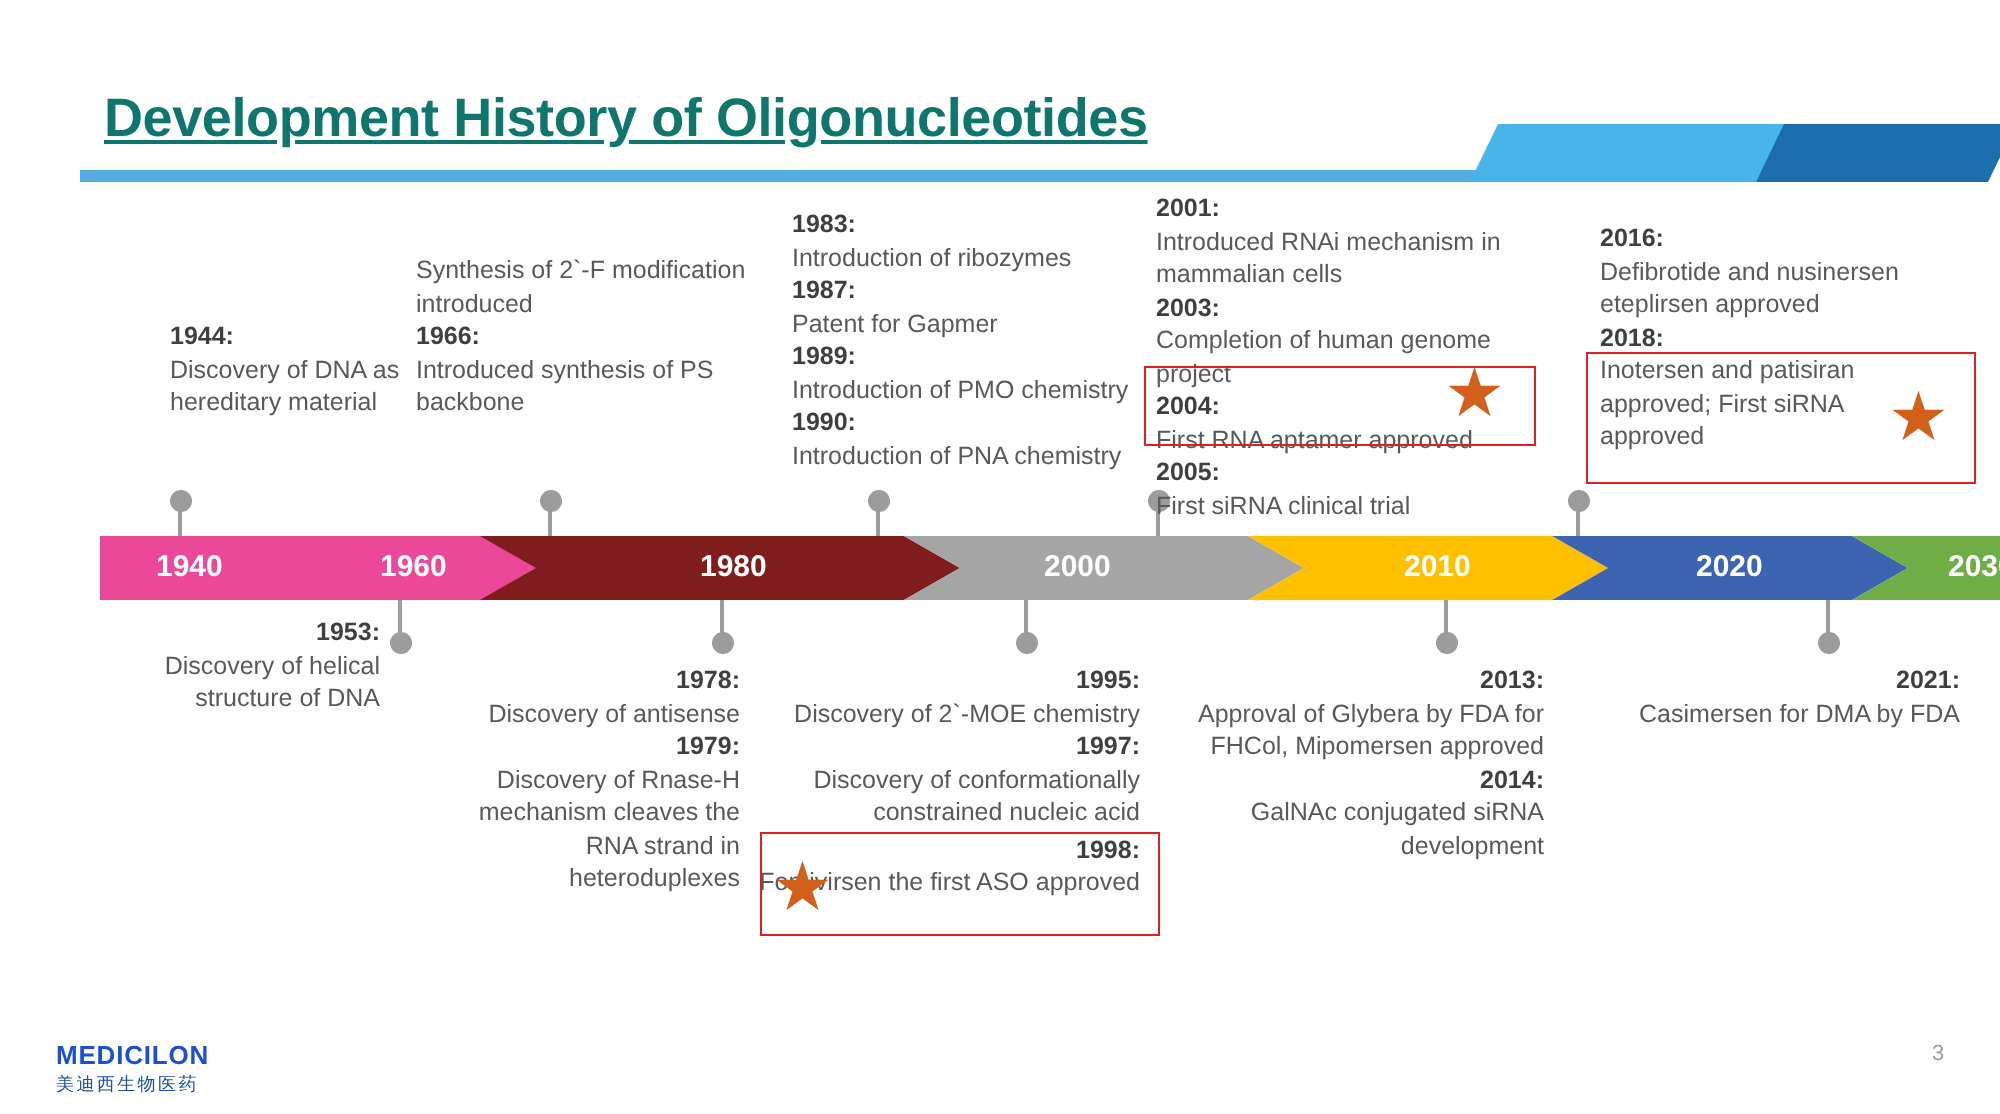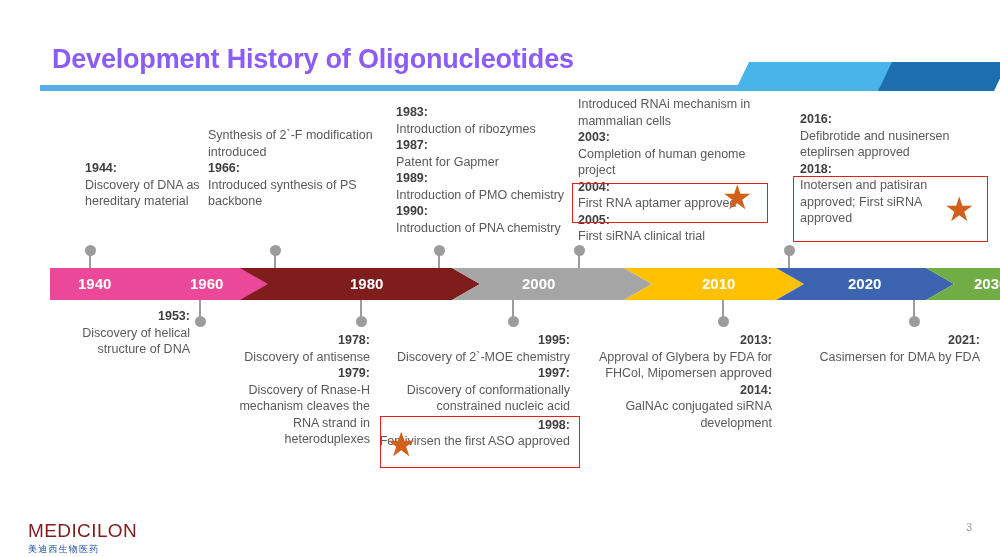--- a/index.html
+++ b/index.html
@@ -16,23 +16,24 @@
     color: #595959;
   }
 
   
   #slide-title {
     position: absolute;
     left: 52px;
     top: 44px;
     font-size: 27px;
     font-weight: bold;
-    color: #8b5cf6;
+    color: #0f766e;
     letter-spacing: -0.2px;
     white-space: nowrap;
+    text-decoration: underline;
   }
   #title-rule {
     position: absolute;
     left: 40px;
     top: 85px;
     width: 730px;
     height: 6px;
     background: #57AEE4;
   }
   #header-chevron-light {
@@ -122,23 +123,23 @@
     font-size: 34px;
   }
 
   
   #logo-wrap {
     position: absolute;
     left: 28px;
     top: 520px;
   }
   #logo-main {
-    font-size: 19px;
-    font-weight: normal;
-    color: #7f1d1d;
+    font-size: 13px;
+    font-weight: bold;
+    color: #1d4ed8;
     letter-spacing: 0.4px;
   }
   #logo-sub {
     font-size: 9px;
     color: #1F4FA0;
     letter-spacing: 1.2px;
     margin-top: 1px;
   }
   #page-number {
     position: absolute;
@@ -238,20 +239,21 @@
   <div>Introduction of ribozymes</div>
   <div><span class="yr">1987:</span></div>
   <div>Patent for Gapmer</div>
   <div><span class="yr">1989:</span></div>
   <div>Introduction of PMO chemistry</div>
   <div><span class="yr">1990:</span></div>
   <div>Introduction of PNA chemistry</div>
 </div>
 
 <div class="tblock" style="left:578px; top:96px; width:196px;">
+  <div><span class="yr">2001:</span></div>
   <div>Introduced RNAi mechanism in mammalian cells</div>
   <div><span class="yr">2003:</span></div>
   <div>Completion of human genome project</div>
   <div><span class="yr">2004:</span></div>
   <div>First RNA aptamer approved</div>
   <div><span class="yr">2005:</span></div>
   <div>First siRNA clinical trial</div>
 </div>
 
 <div class="tblock" style="left:800px; top:111px; width:160px;">

